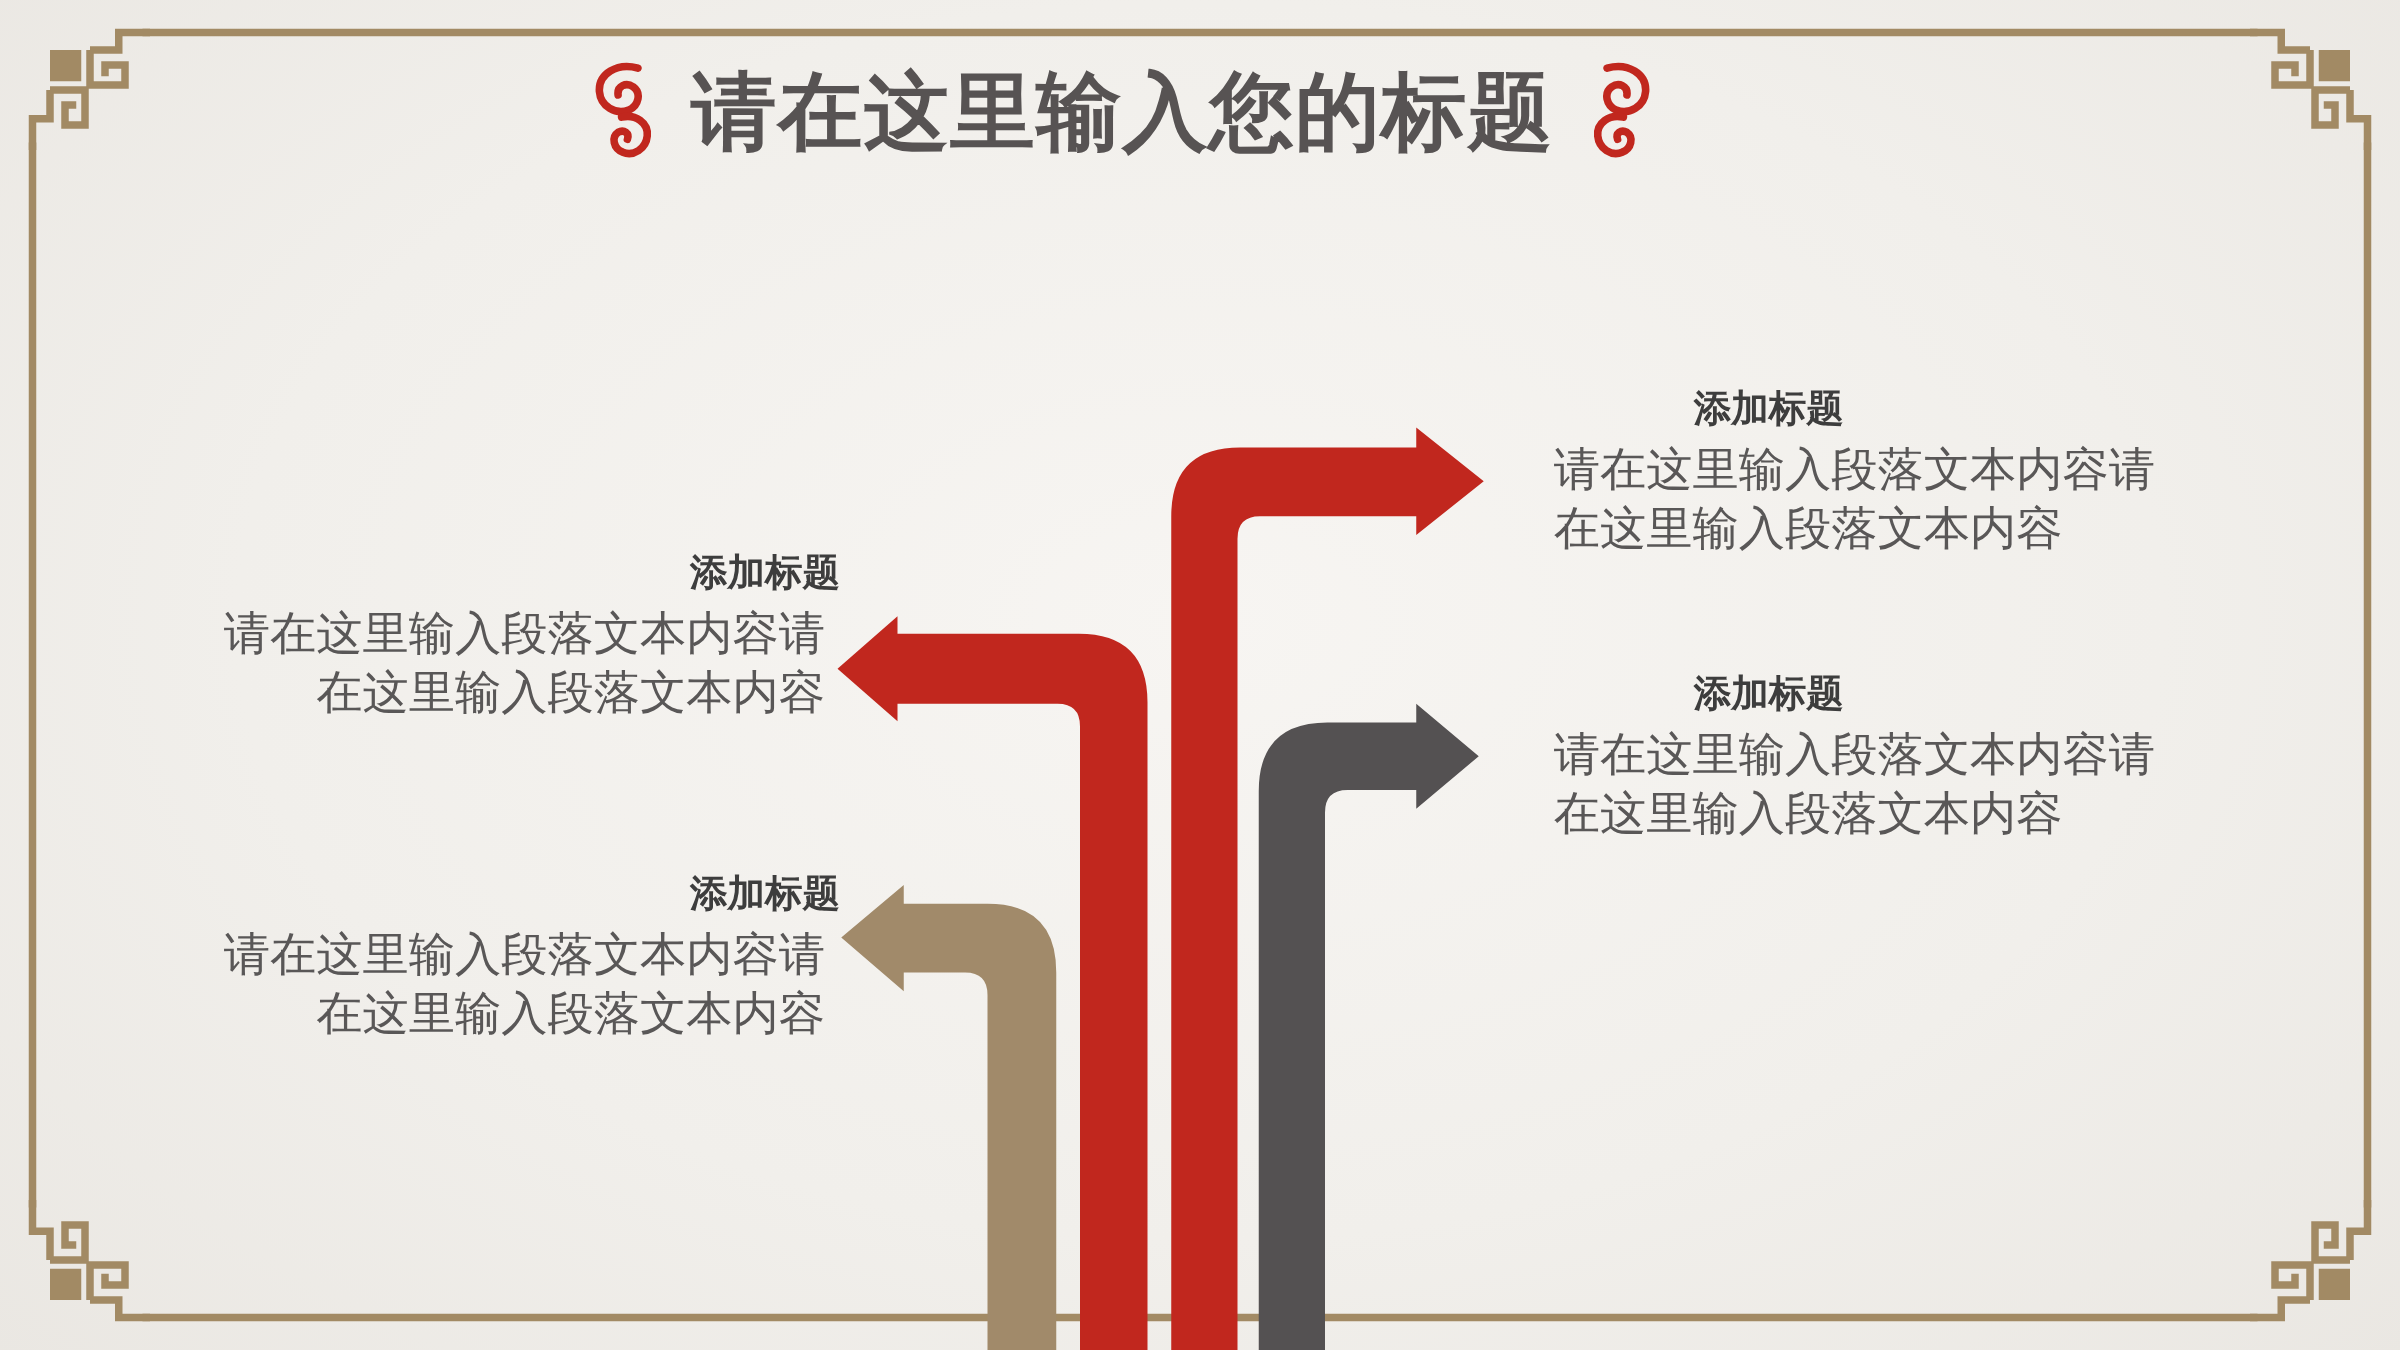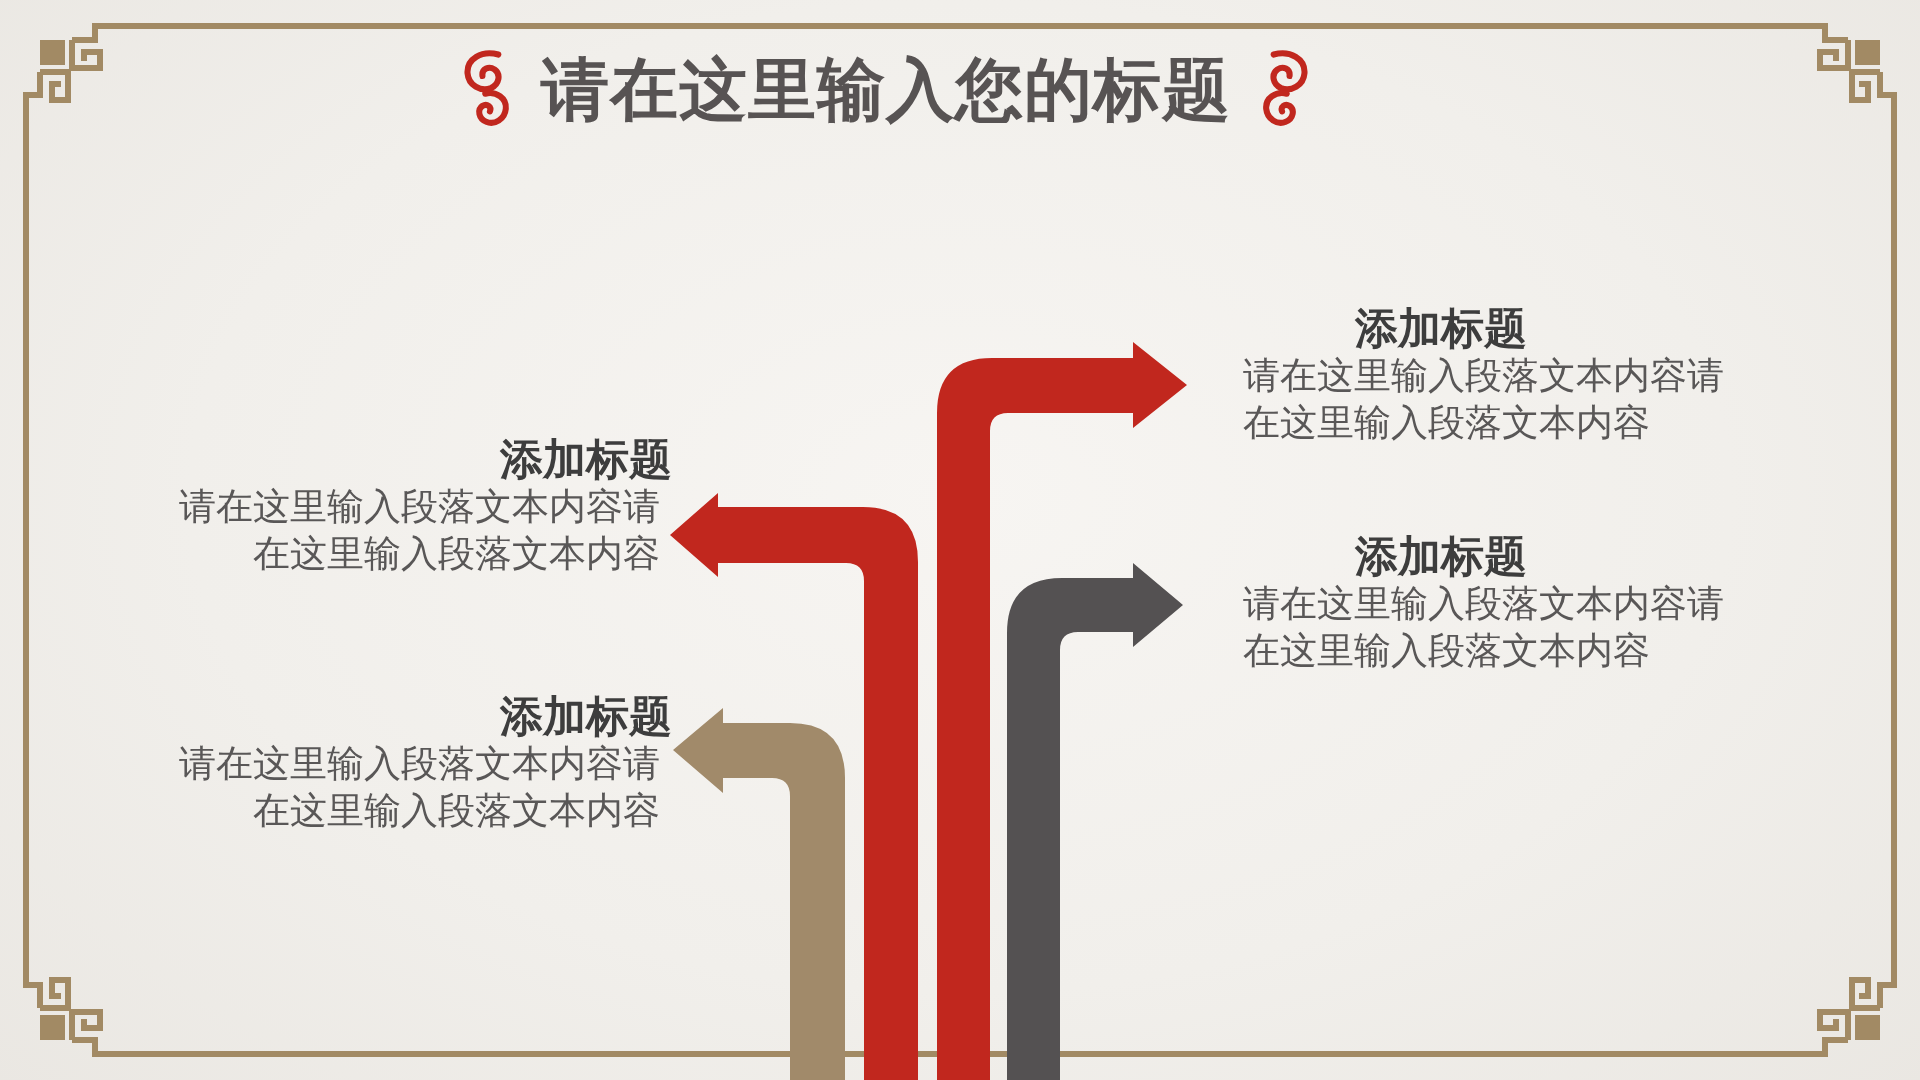--- a/index.html
+++ b/index.html
@@ -21,33 +21,33 @@
   .fl-right{left:1891px;top:114px;width:6px;height:852px;}
   .corner{position:absolute;width:120px;height:120px;z-index:2;}
   .c-tl{left:0;top:0;}
   .c-tr{right:0;top:0;transform:scaleX(-1);}
   .c-bl{left:0;bottom:0;transform:scaleY(-1);}
   .c-br{right:0;bottom:0;transform:scale(-1,-1);}
   .corner path{fill:none;stroke:var(--border);stroke-width:6;}
   .corner rect{fill:var(--border);}
   
   .title-row{
-    position:absolute;left:0;top:42px;width:1772px;height:96px;z-index:10;
+    position:absolute;left:12px;top:42px;width:1772px;height:96px;z-index:10;
     display:flex;align-items:center;justify-content:center;gap:24px;
   }
   .page-title{font-size:68px;font-weight:bold;color:var(--title);letter-spacing:1px;white-space:nowrap;}
   .cloud{width:56px;height:84px;flex:0 0 auto;}
   .cloud path{fill:none;stroke:var(--red);stroke-width:6.5;stroke-linecap:round;}
   .cloud.mirror{transform:scaleX(-1);}
   
   .arrows{position:absolute;left:0;top:0;width:1920px;height:1080px;z-index:5;}
   .a-red{fill:var(--red);} .a-dark{fill:var(--dark);} .a-tan{fill:var(--tan);}
   
   .block{position:absolute;z-index:10;}
-  .block h2{font-size:43px;line-height:48px;font-weight:bold;color:var(--heading);}
+  .block h2{font-size:30px;line-height:48px;font-weight:bold;color:var(--heading);}
   .block .line{font-size:37px;line-height:47px;color:var(--body);white-space:nowrap;}
   .block .body{}
   .b-left{left:150px;width:510px;text-align:right;}
   .b-left h2{margin-right:-12px;}
   .b-right{left:1243px;width:520px;text-align:left;}
   .b-right h2{margin-left:112px;}
   .b-tr{top:304px;} .b-l1{top:435px;} .b-r2{top:532px;} .b-l2{top:692px;}
 </style>
 </head>
 <body>

